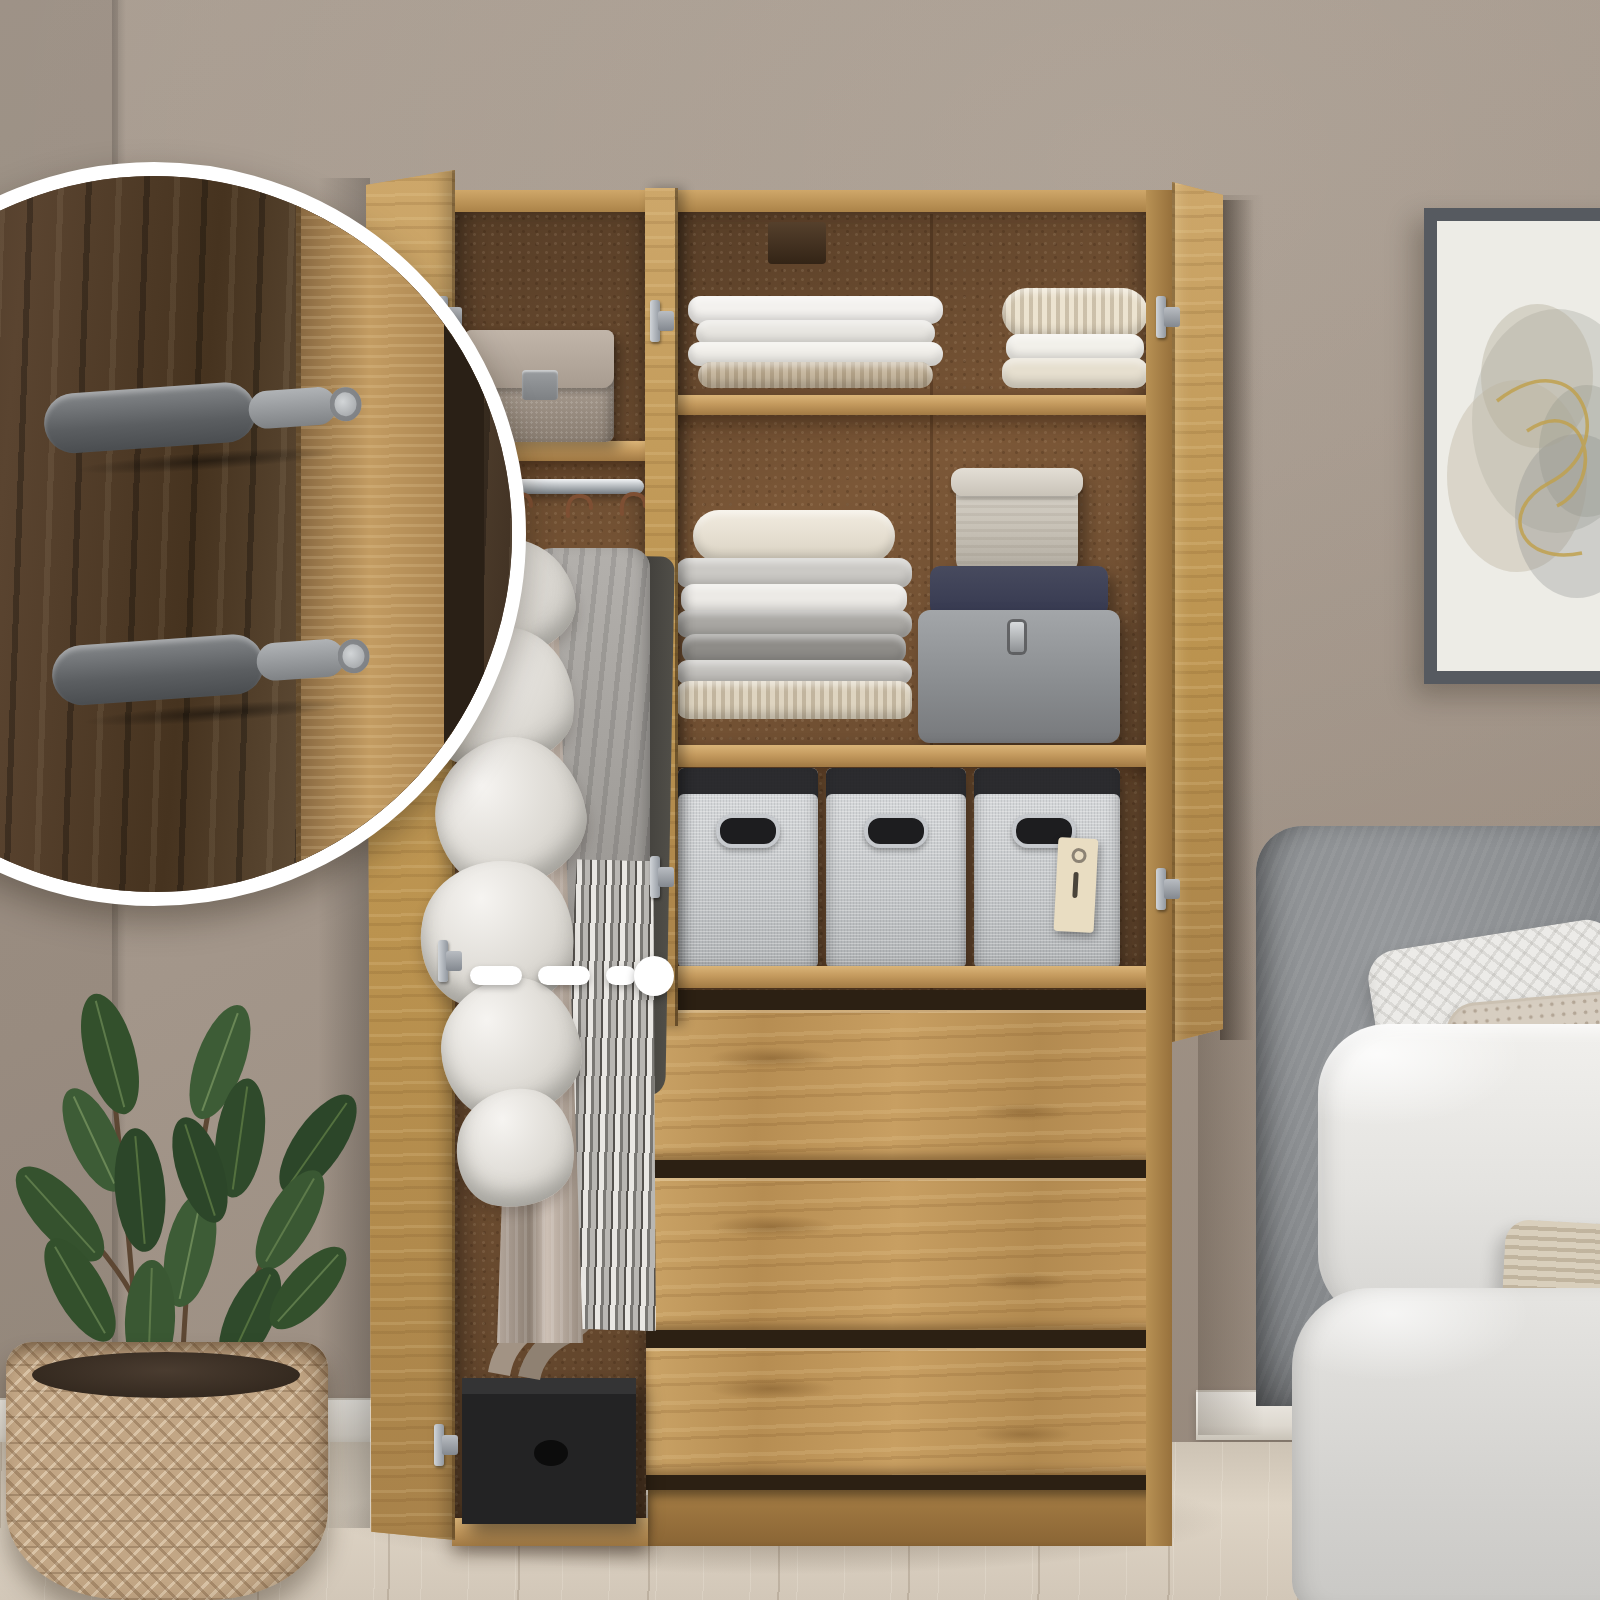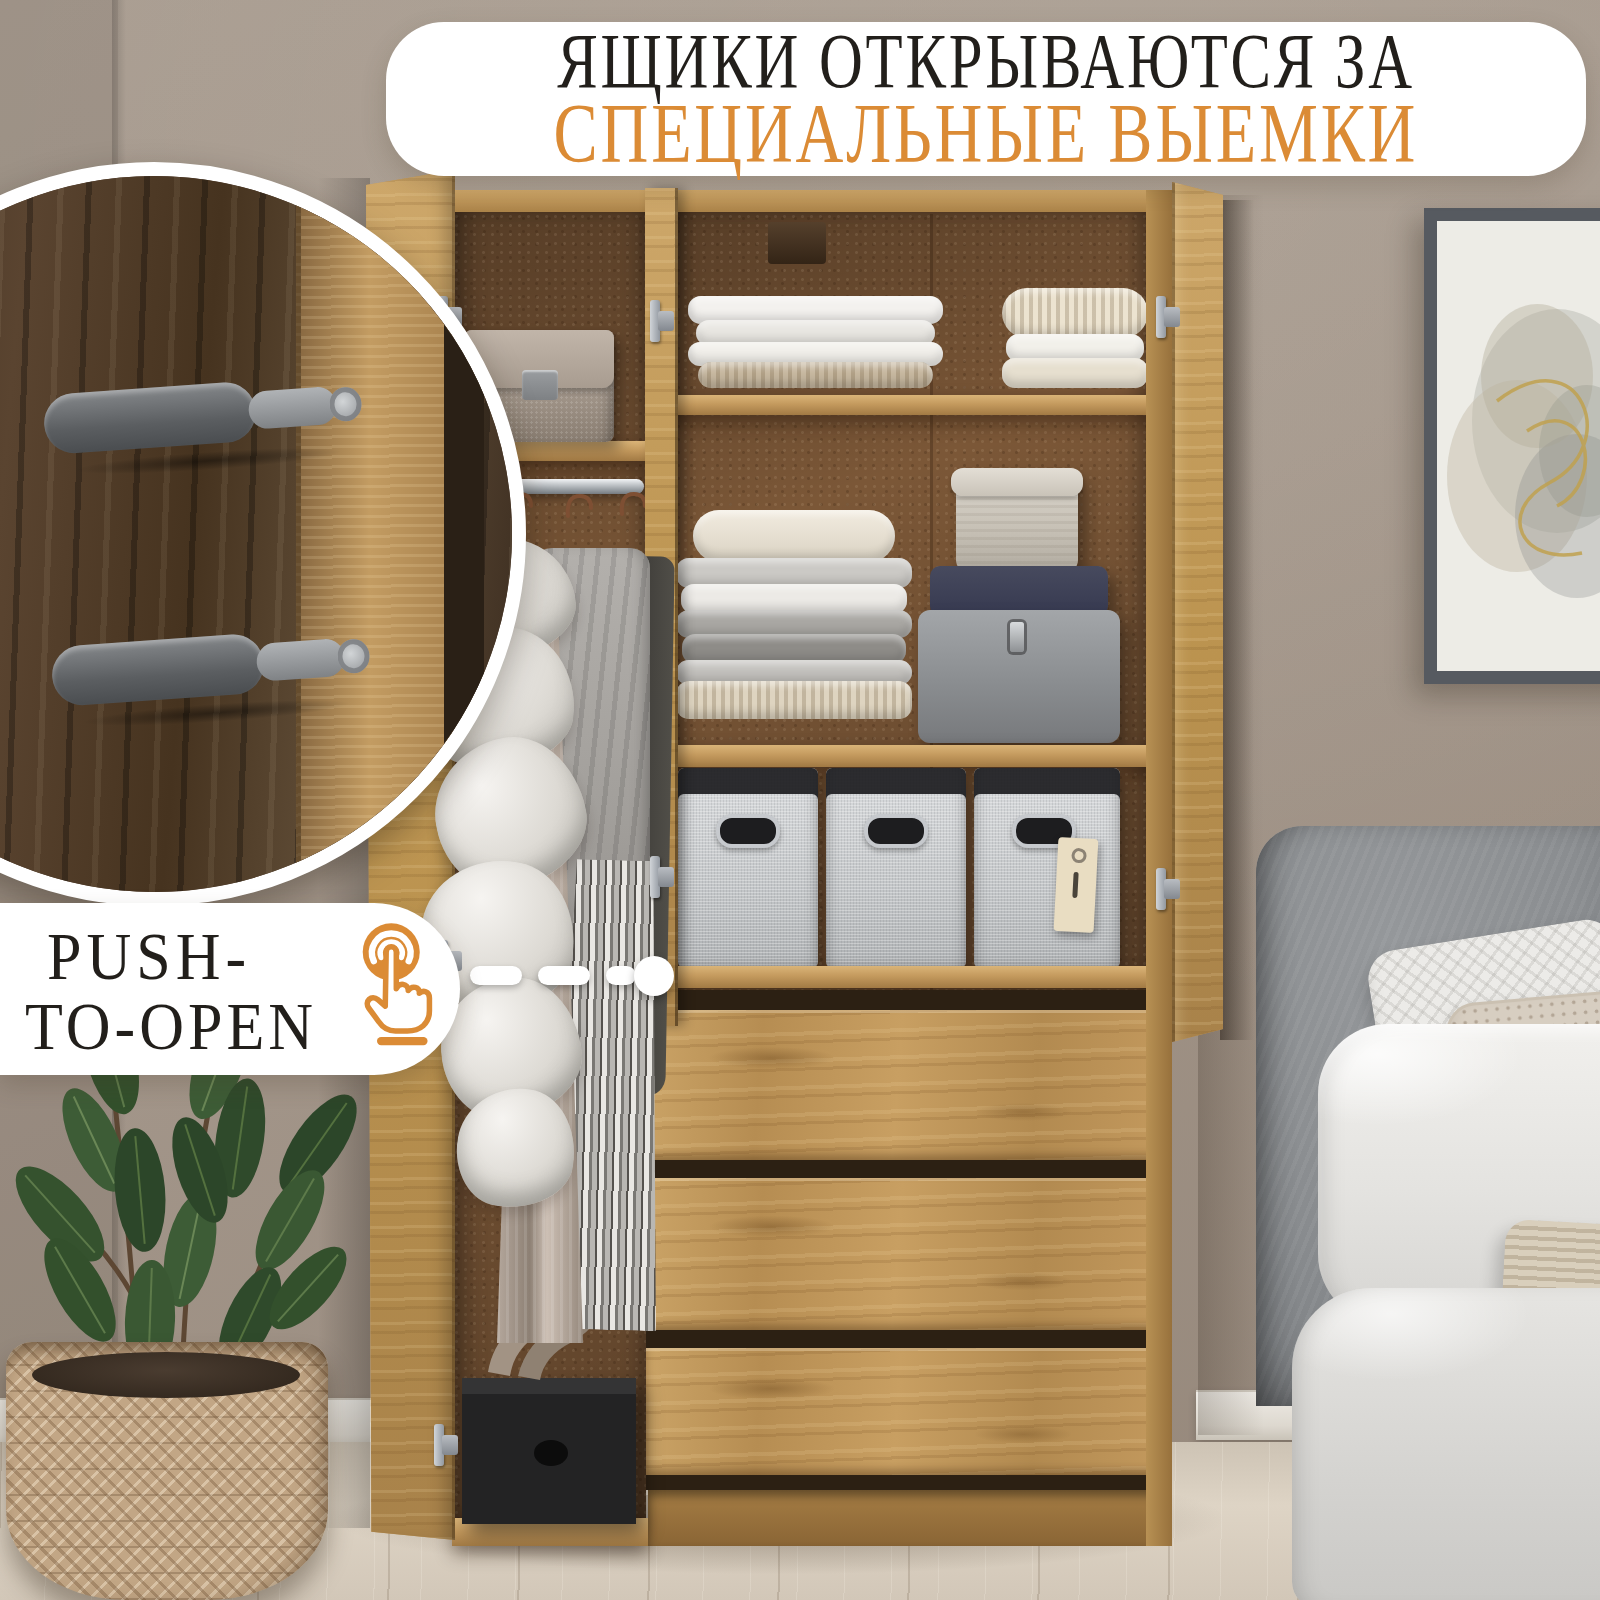--- a/index.html
+++ b/index.html
@@ -489,35 +489,20 @@
       <div class="latch-plunger"></div>
       <div class="latch-tip"></div>
     </div>
     <div class="latch two">
       <div class="latch-body"></div>
       <div class="latch-plunger"></div>
       <div class="latch-tip"></div>
     </div>
   </div>
 
-  <div class="abs banner">
-    <span class="serif-display l1">ЯЩИКИ ОТКРЫВАЮТСЯ ЗА</span>
-    <span class="serif-display l2">СПЕЦИАЛЬНЫЕ ВЫЕМКИ</span>
-  </div>
-
-  <div class="abs push-pill">
-    <span class="serif-display p1">PUSH-</span>
-    <span class="serif-display p2">TO-OPEN</span>
-    <svg class="tap-icon" viewBox="0 0 100 140">
-      <circle cx="47" cy="34" r="31" fill="var(--accent-orange,#db8b35)"></circle>
-      <path d="M28 44 A21 21 0 1 1 66 44" stroke="#fff" stroke-width="7" fill="none" stroke-linecap="round"></path>
-      <path d="M36 40 A12 12 0 1 1 58 40" stroke="#fff" stroke-width="6" fill="none" stroke-linecap="round"></path>
-      <path d="M41.5 34 a5.5 5.5 0 0 1 11 0 l0 40 c3 -7 13 -6 13 2 c4 -6 13 -4 12 3 c4 -4 11 -2 11 5 l0 14 c0 14 -10 22 -24 22 l-13 0 c-8 0 -14 -4 -18 -10 l-11 -15 c-5 -7 3 -15 10 -9 l8 7 z" fill="#fff" stroke="var(--accent-orange,#db8b35)" stroke-width="6" stroke-linejoin="round"></path>
-      <path d="M36 131 h46" stroke="var(--accent-orange,#db8b35)" stroke-width="9" stroke-linecap="round"></path>
-    </svg>
-  </div>
+
 
   <div class="abs dash a"></div>
   <div class="abs dash b"></div>
   <div class="abs dash c"></div>
   <div class="abs dot"></div>
 
 </div>
 
 </body></html>

